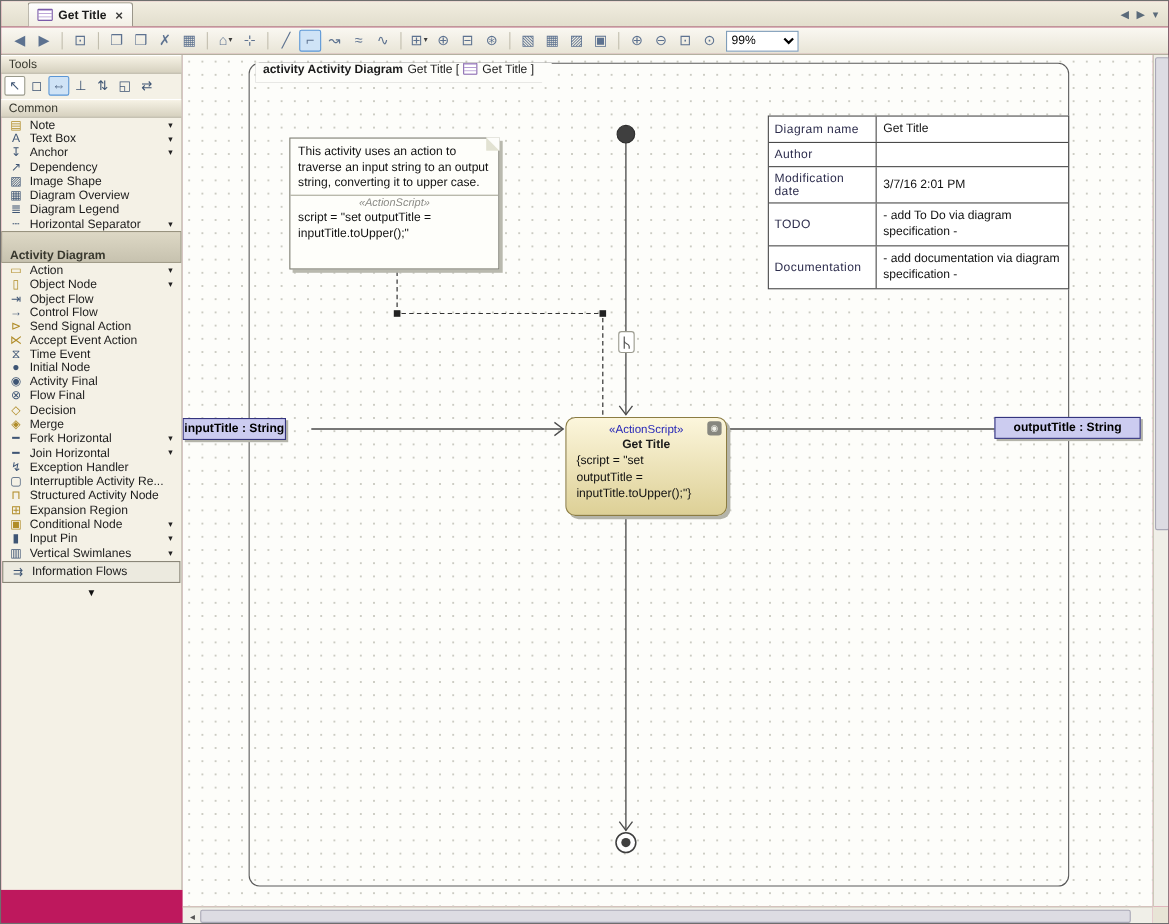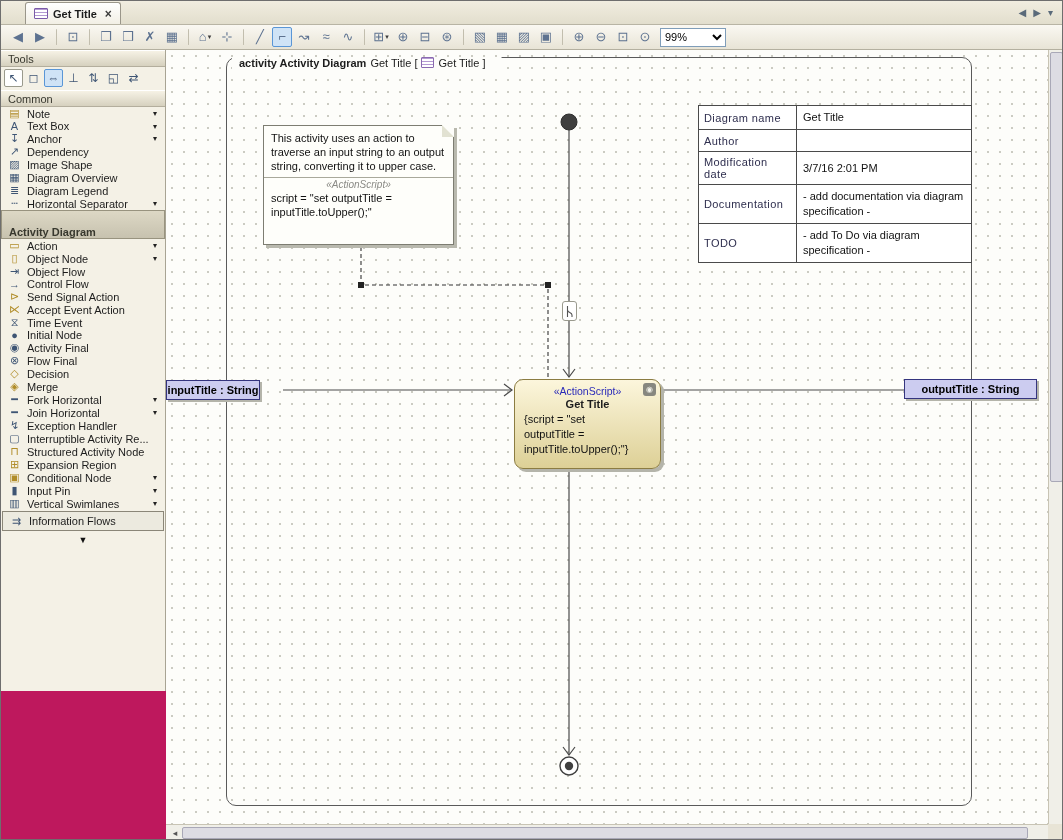--- a/index.html
+++ b/index.html
@@ -20,21 +20,21 @@
 .tb-list{display:flex;align-items:center;gap:2px}
 .tb-item{display:inline-flex;align-items:center;justify-content:center;height:20px;min-width:20px;padding:0 1px;border:1px solid transparent;border-radius:2px;color:#5d7290;font-size:13px;line-height:18px}
 .tb-item.selected{border-color:#5a96d6;background:#cfe3f6}
 .tb-item.sep{min-width:0;width:1px;height:16px;background:#c2beae;border:none;margin:0 4px;padding:0}
 .tb-glyph{pointer-events:none}
 .tb-dd{font-size:7px;color:#3c3c3c;margin-left:1px}
 .tb-zoom{margin-left:5px}
 select{font:11px "Liberation Sans",sans-serif;height:19px;width:66px;border:1px solid #7f9db9;background:#fff}
 
 
-.palette{position:absolute;left:0;top:49px;width:165px;height:641px;background:#f4f1e6;border-right:1px solid #a8a494;display:flex;flex-direction:column;overflow:hidden}
+.palette{position:absolute;left:0;top:49px;width:165px;height:759px;background:#f4f1e6;border-right:1px solid #a8a494;display:flex;flex-direction:column;overflow:hidden}
 .pal-header{flex:0 0 17px;background:linear-gradient(#f6f2e5,#d6d1bf);border-top:1px solid #fff;border-bottom:1px solid #b3ae9d;color:#38382e;padding:2px 0 0 7px}
 .pal-header.active{background:linear-gradient(#ddd8c5,#c7c2af);border:1px solid #98937f;padding-top:15px;font-weight:bold}
 .tools-row{display:flex;gap:1px;padding:2px 3px 3px}
 .tool-btn{width:19px;height:18px;display:flex;align-items:center;justify-content:center;border:1px solid transparent;border-radius:2px;color:#3e5574;font-size:12px}
 .tool-btn.framed{border-color:#9a9a8c;background:#fff}
 .tool-btn.selected{border-color:#5a96d6;background:#cfe3f6}
 .pal-item{display:flex;align-items:center;flex:0 0 20px;padding:0 5px 0 6px;gap:5px}
 .pal-icon{width:15px;flex:0 0 15px;text-align:center;color:#3e5574;font-size:11px}
 .icon-yellow .pal-icon{color:#b08c28}
 .pal-label{flex:1;white-space:nowrap;overflow:hidden;text-overflow:ellipsis}
@@ -553,27 +553,27 @@
           <div class="it-value"></div>
         </div>
 
 
         <div class="it-row">
           <div class="it-label">Modification date</div>
           <div class="it-value">3/7/16 2:01 PM</div>
         </div>
 
         <div class="it-row">
+          <div class="it-label">TODO</div>
+          <div class="it-value">- add To Do via diagram specification -</div>
+        </div>
+
+        <div class="it-row">
           <div class="it-label">Documentation</div>
           <div class="it-value">- add documentation via diagram specification -</div>
-        </div>
-
-        <div class="it-row">
-          <div class="it-label">TODO</div>
-          <div class="it-value">- add To Do via diagram specification -</div>
         </div>
       </div>
 
     <div class="flow-badge">
       <svg width="9" height="13" viewBox="0 0 9 13">
           <path d="M2.5 1 V5 C2.5 8 7 7 7 10 V12 M2.5 5 V12" stroke="#555" stroke-width="1.1" fill="none"></path>
         </svg>
     </div>
 
     <div class="action-node">

